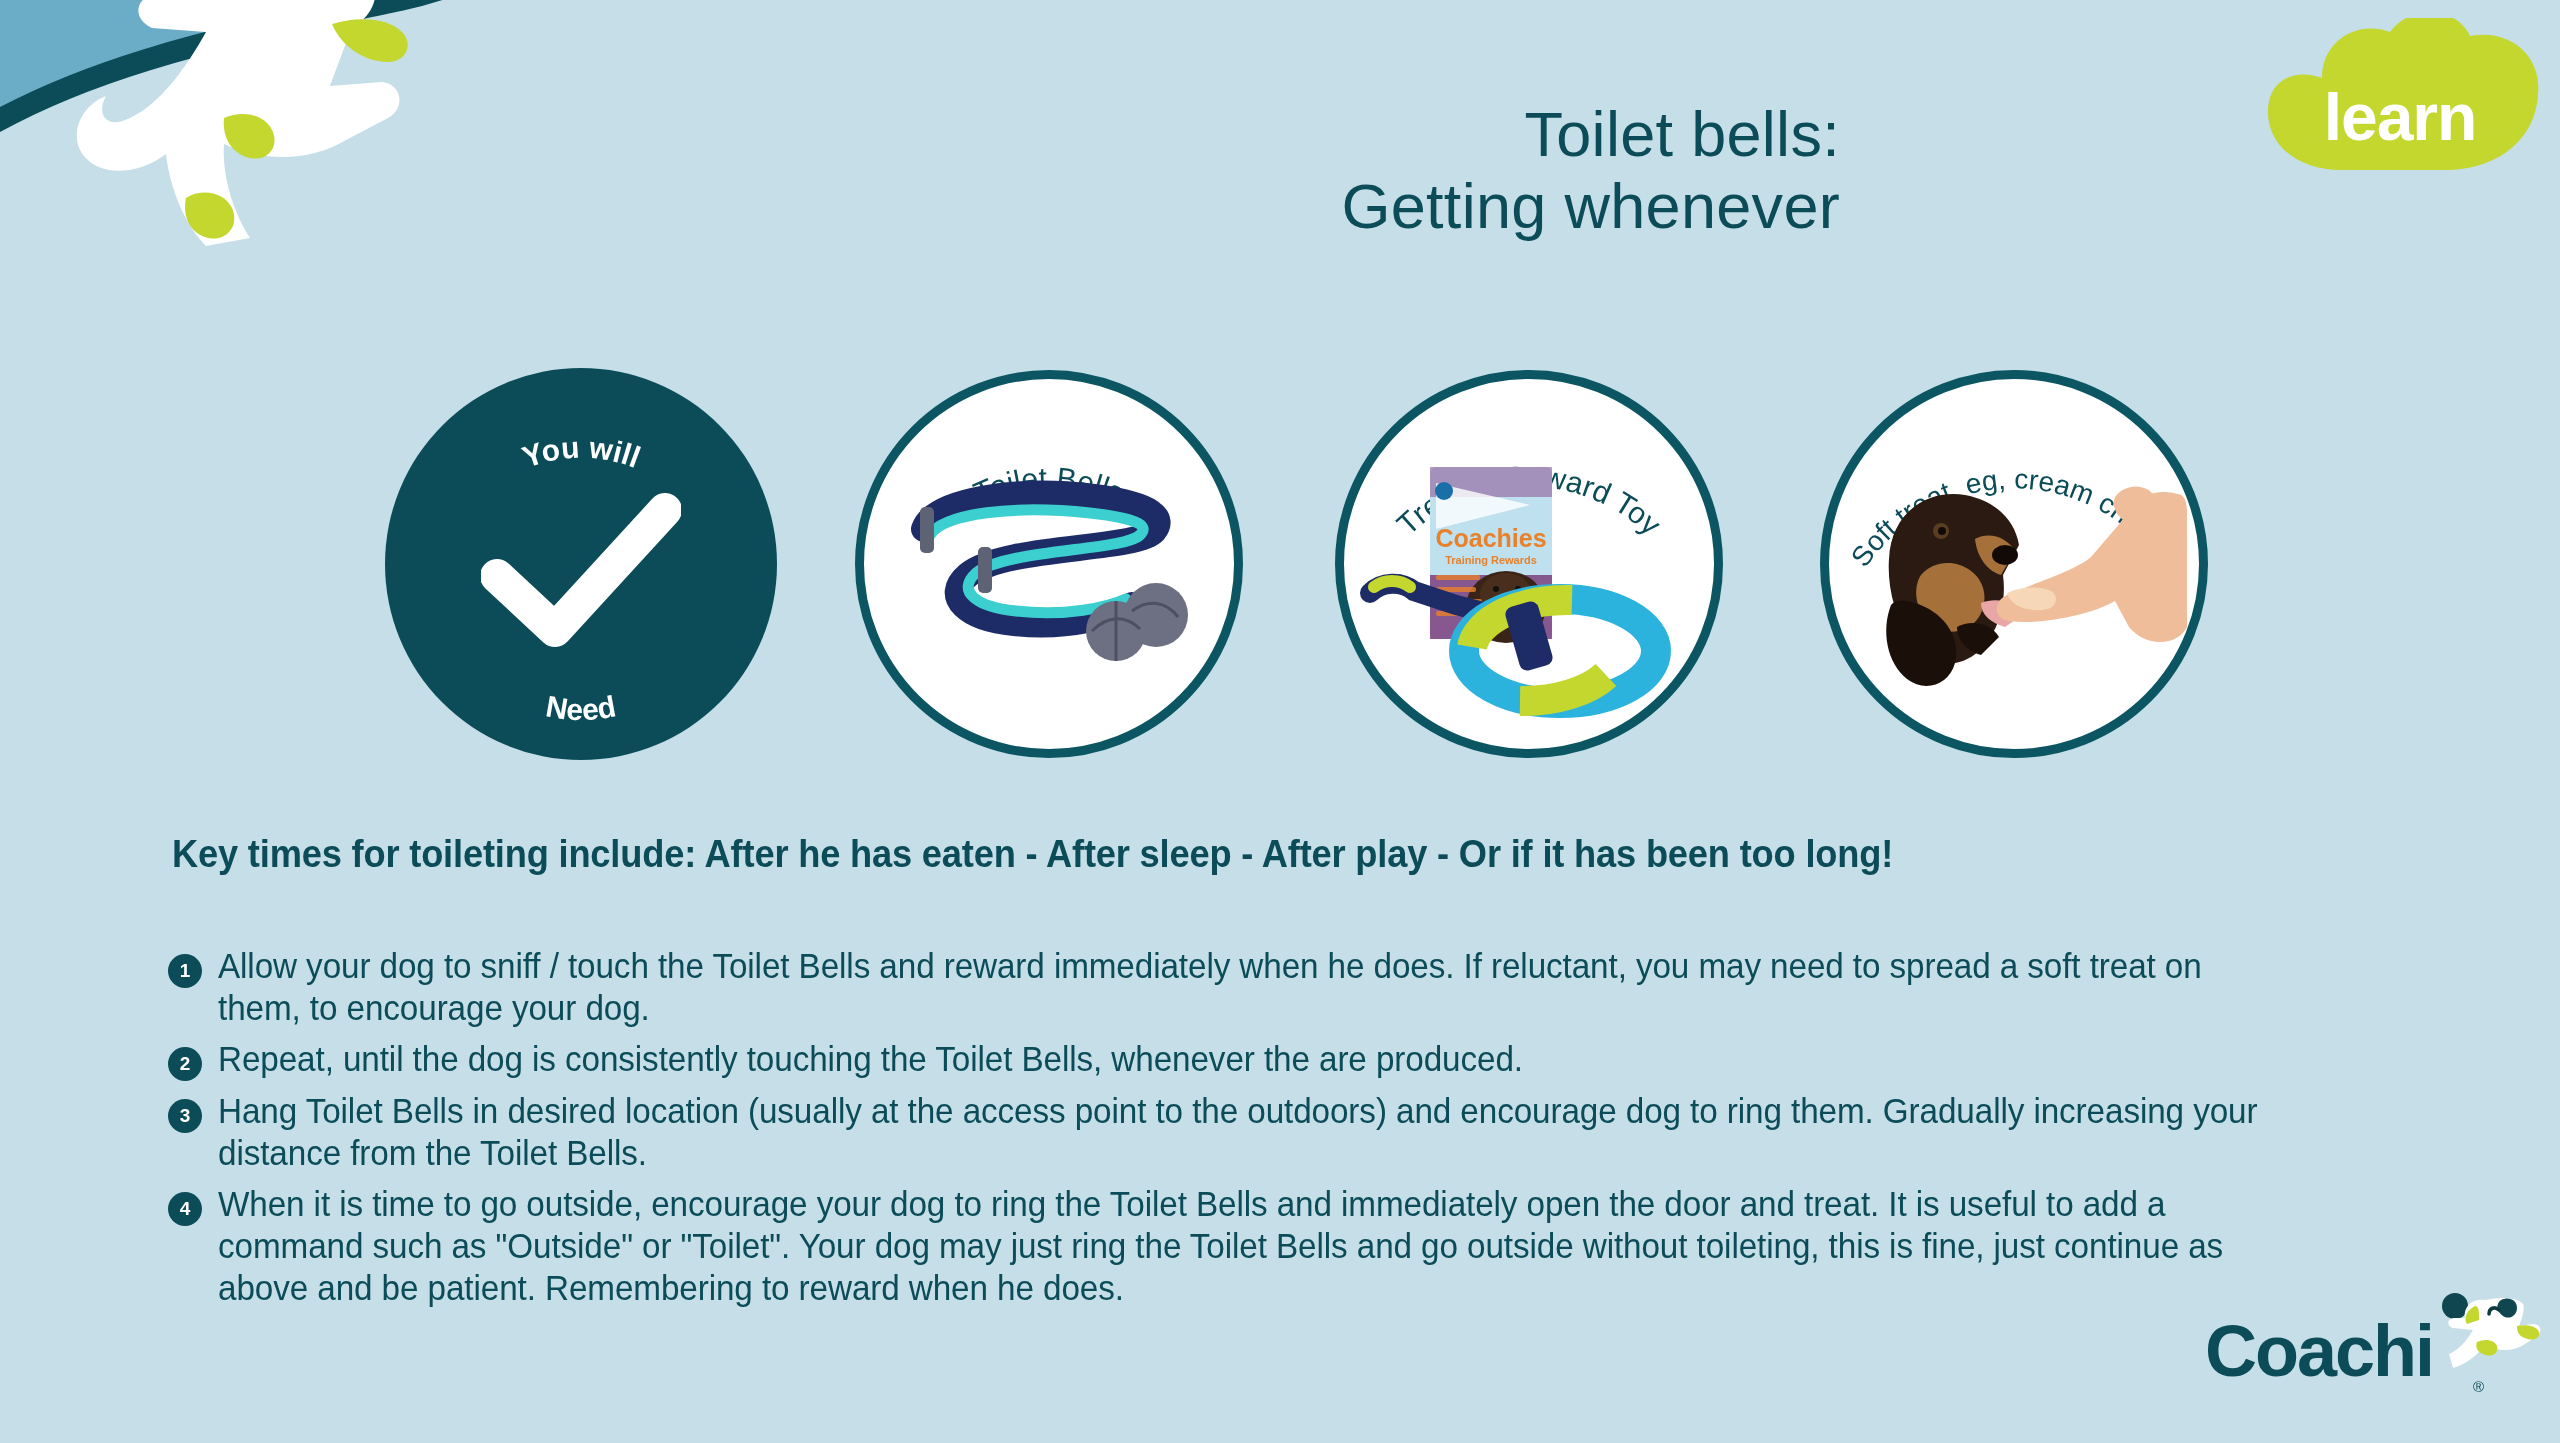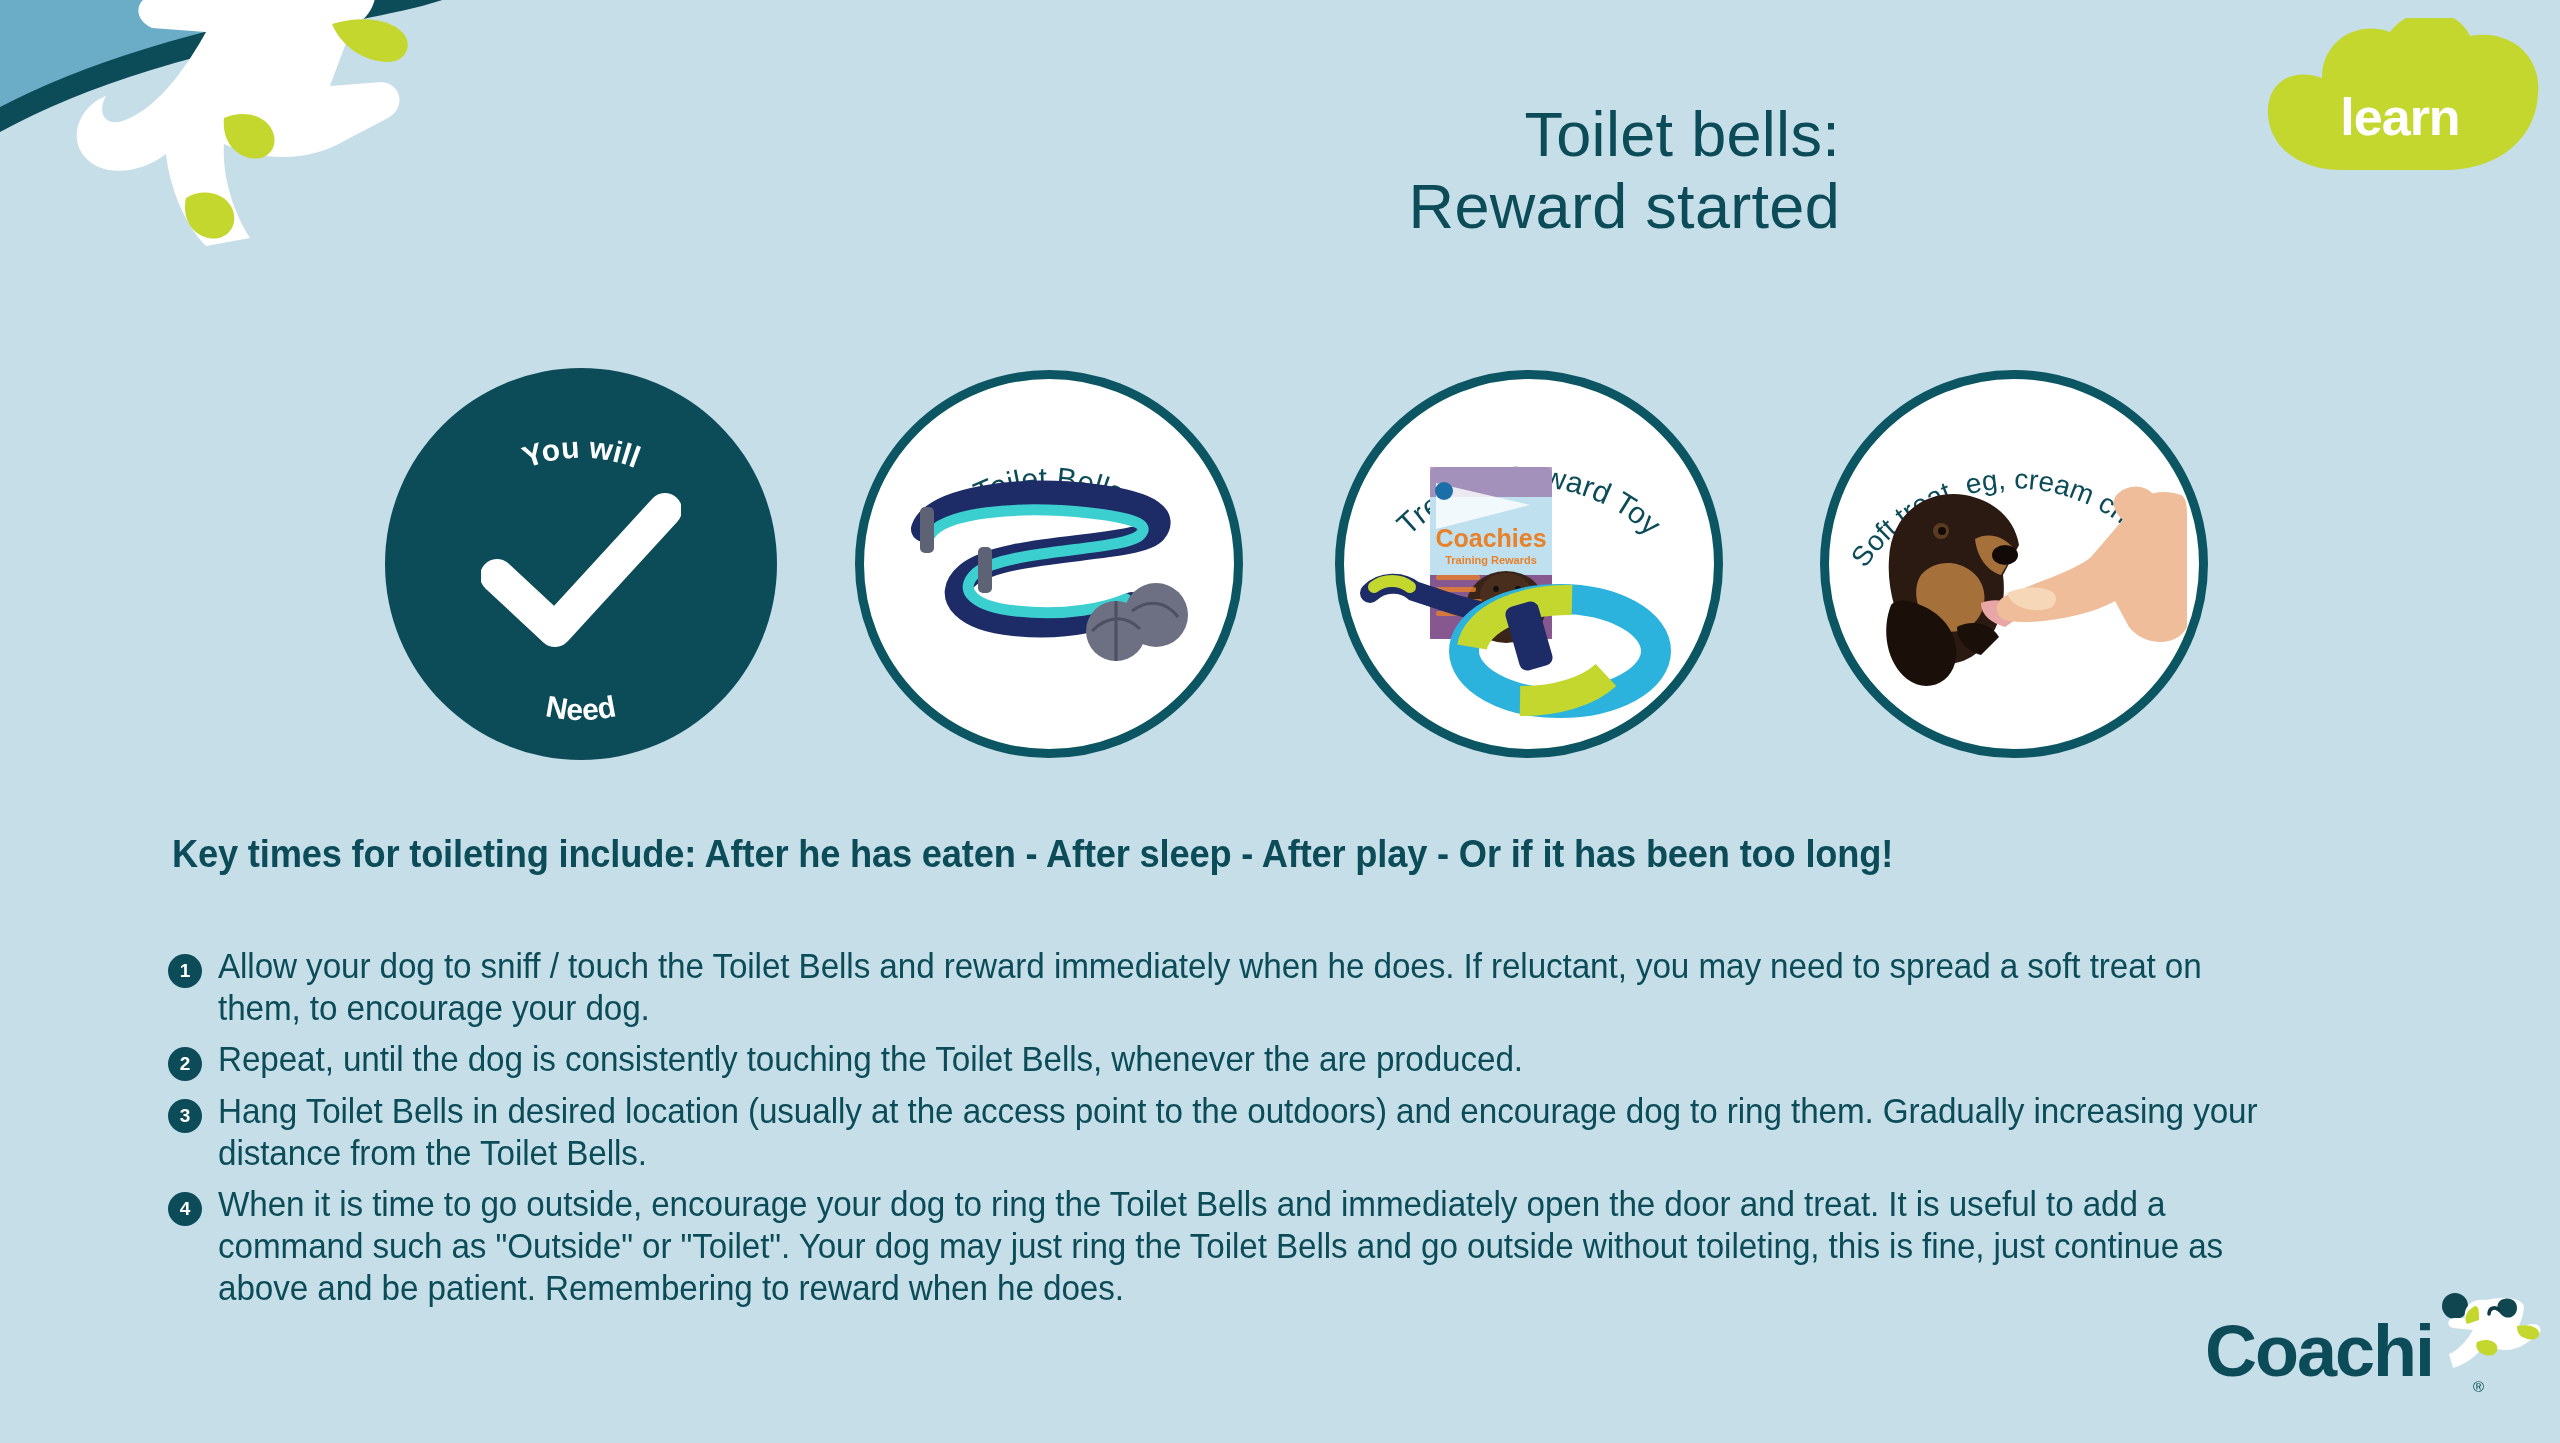--- a/index.html
+++ b/index.html
@@ -13,21 +13,21 @@
 
   
   .cloud-wrap{position:absolute;left:-300px;top:-330px;width:1120px;height:620px;}
   .cloud-outline{position:absolute;left:0;top:0;width:100%;height:100%;}
 
   
   .learn-badge{position:absolute;left:2250px;top:18px;width:300px;height:175px;}
   .learn-badge .lbl{
     position:absolute;left:0;top:0;width:300px;height:175px;
     display:flex;align-items:center;justify-content:center;
-    color:#ffffff;font-size:52px;font-weight:700;letter-spacing:-1px;
+    color:#ffffff;font-size:66px;font-weight:700;letter-spacing:-1px;
     padding-top:22px;box-sizing:border-box;
   }
 
   
   .title{
     position:absolute;left:760px;top:98px;width:1080px;
     text-align:right;color:#0b4c58;
     font-size:63px;line-height:1.15;font-weight:400;letter-spacing:.3px;
   }
   .title .ln{display:block;}
@@ -129,21 +129,21 @@
     <svg viewBox="0 0 300 175" xmlns="http://www.w3.org/2000/svg" style="position:absolute;left:0;top:0;width:300px;height:175px">
       <path d="M72 60 C72 22 108 2 140 14 C160 -14 206 -12 220 18
                C262 10 292 40 288 76 C286 120 250 150 200 152
                L92 152 C44 152 16 124 18 90 C20 62 44 50 72 60 Z" fill="#c4d72e"></path>
     </svg>
     <span class="lbl">learn</span>
   </div>
 
   <div class="title">
     <span class="ln">Toilet bells:</span>
-    <span class="ln">Reward started</span>
+    <span class="ln">Getting whenever</span>
   </div>
 
   <div class="circles">
 
     <div class="circ c1">
       <svg class="curvelbl" viewBox="0 0 392 392" xmlns="http://www.w3.org/2000/svg">
         <defs>
           <path id="arcTop1" d="M56 200 A144 144 0 0 1 336 200" fill="none"></path>
           <path id="arcBot1" d="M44 200 A152 152 0 0 0 348 200" fill="none"></path>
         </defs>

